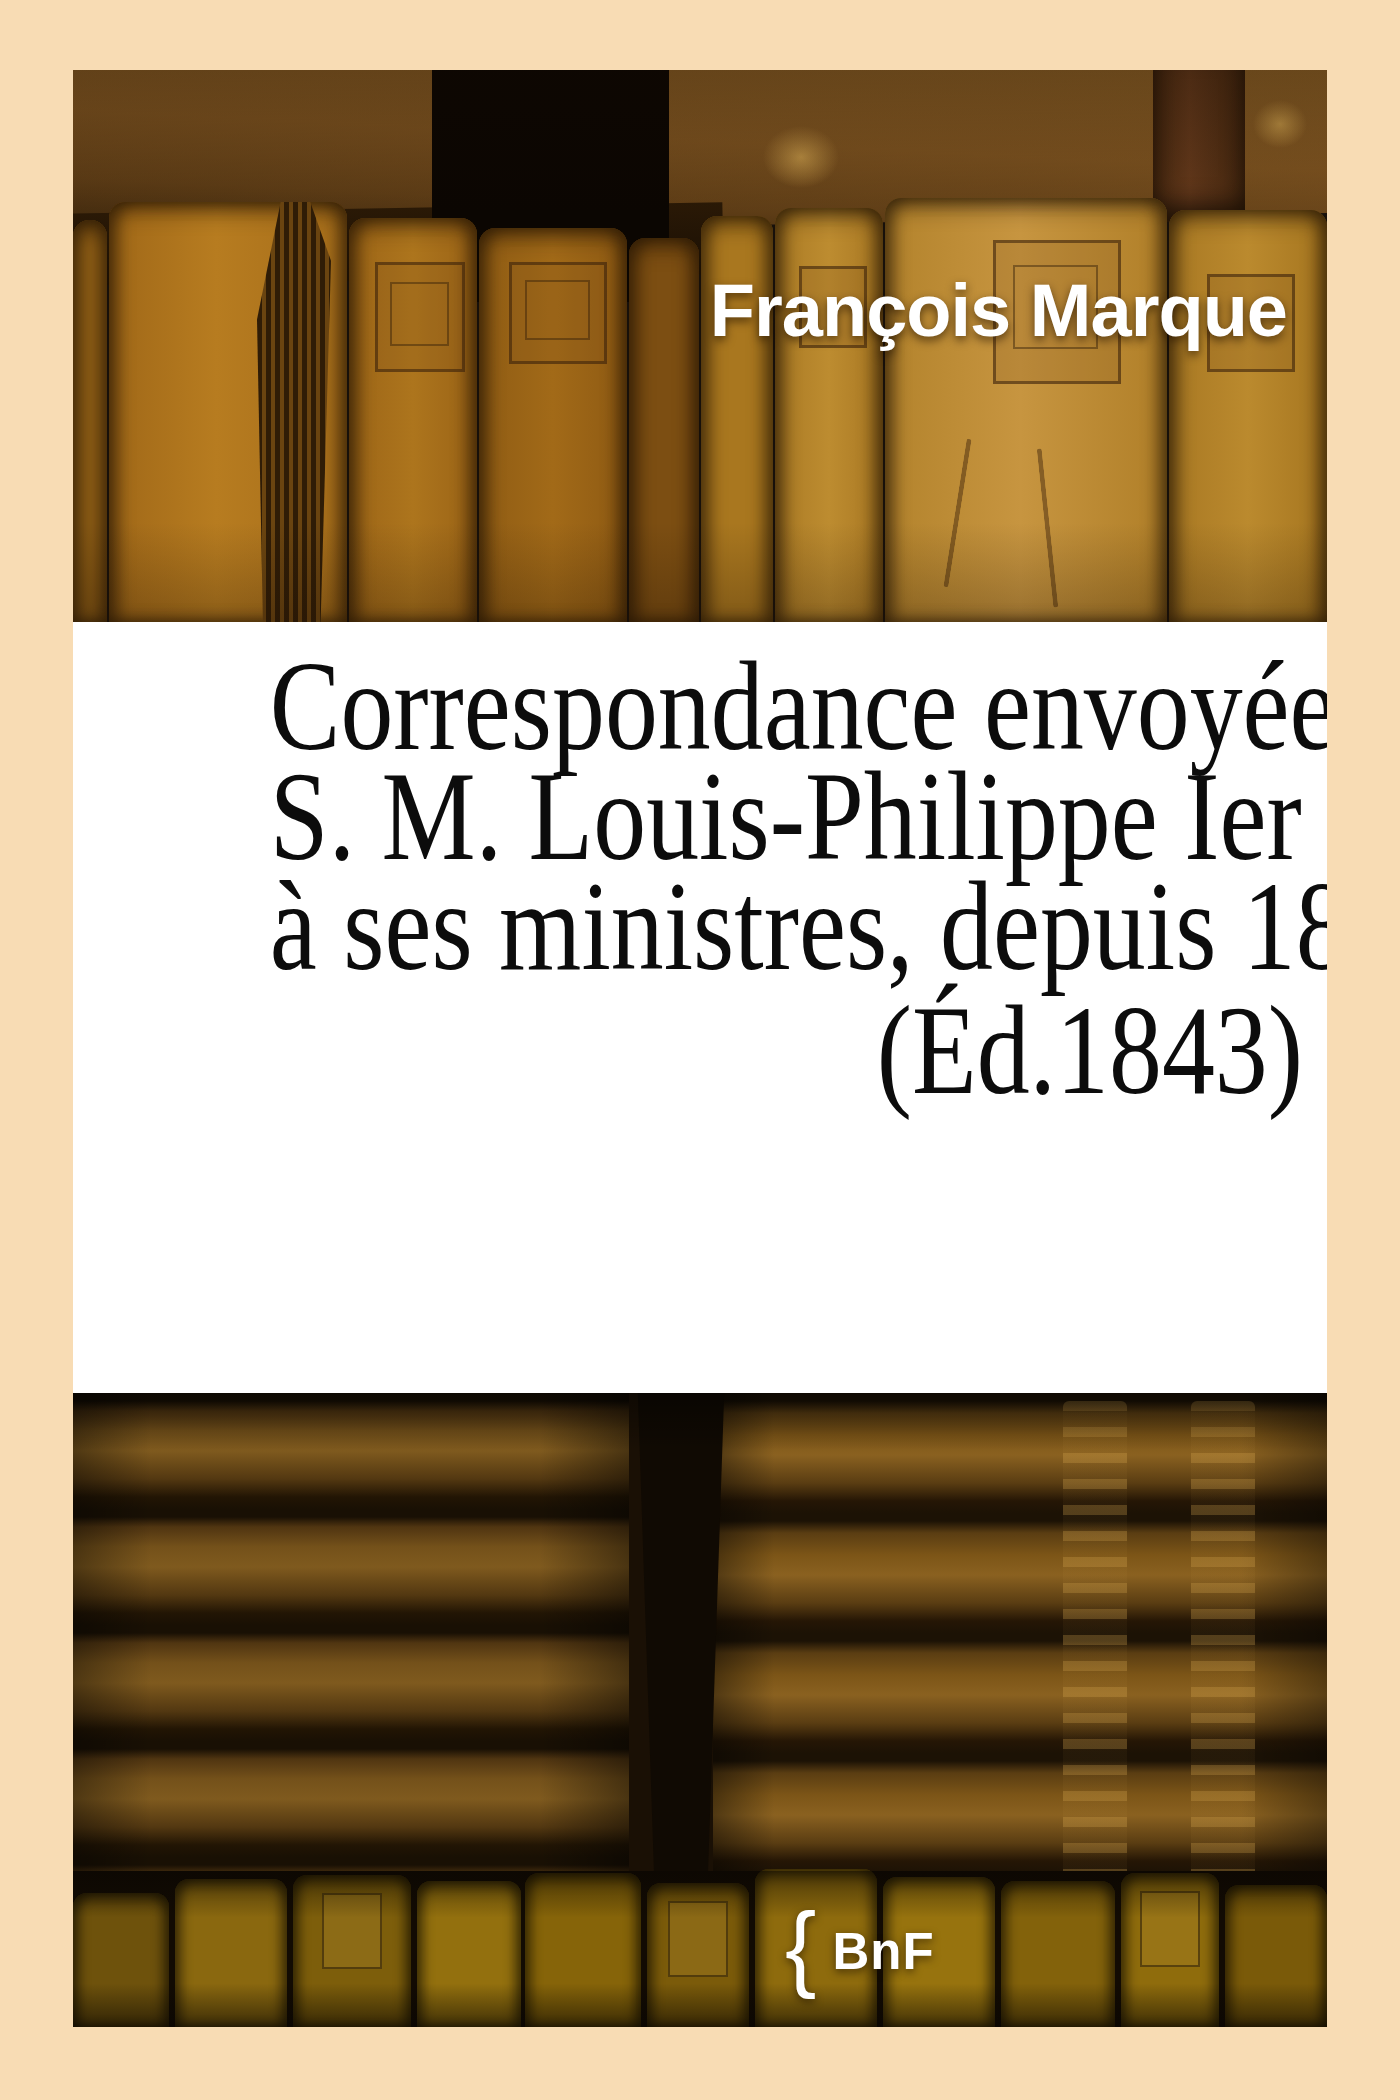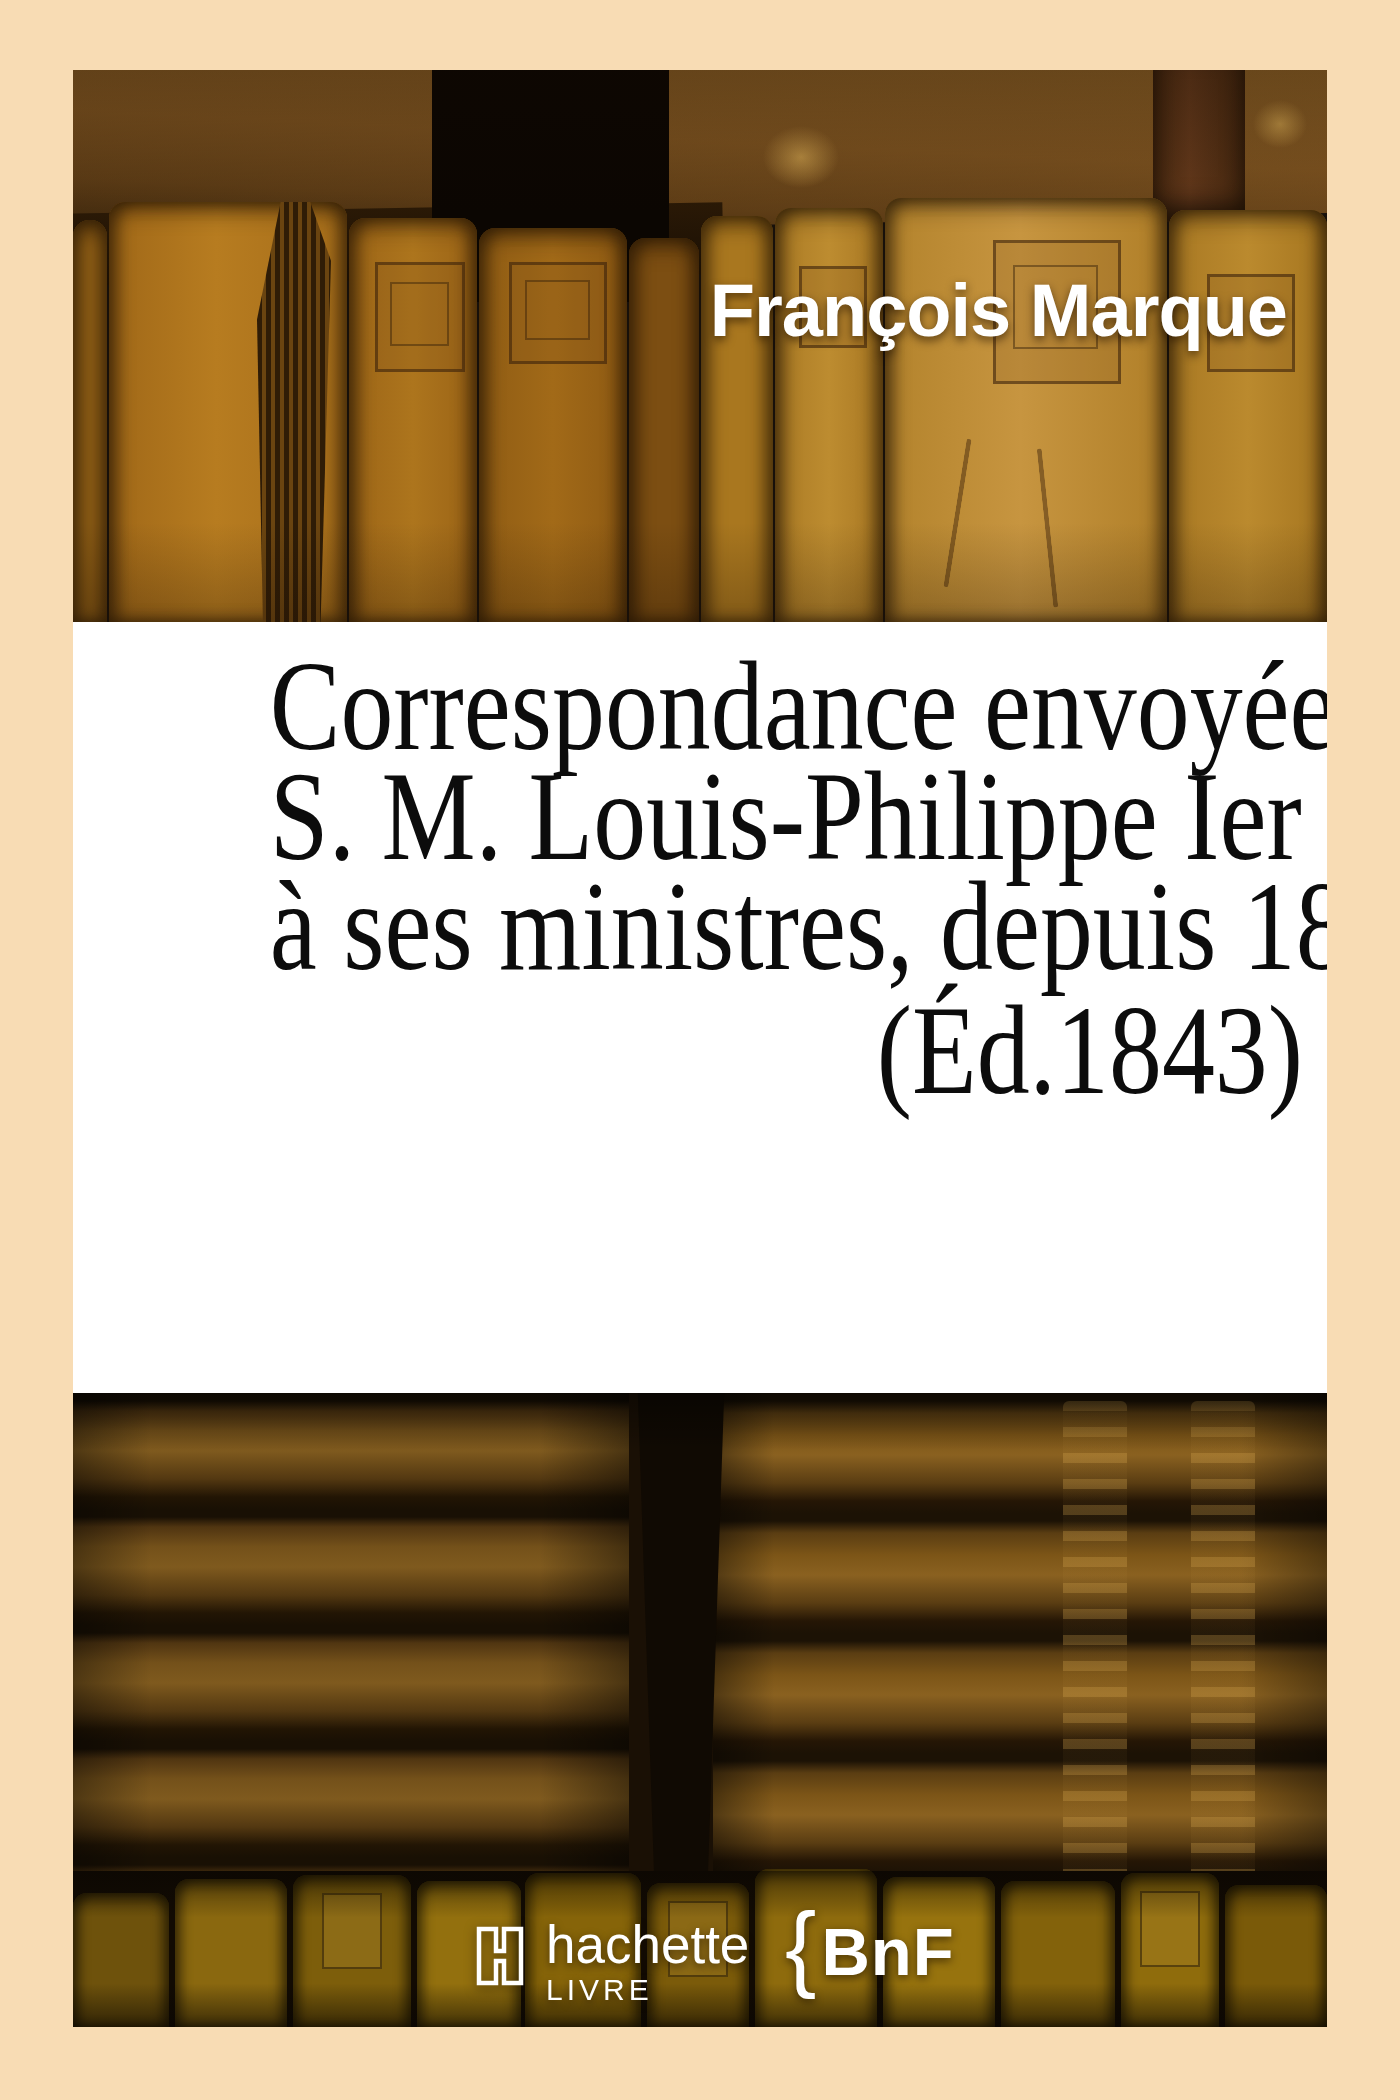--- a/index.html
+++ b/index.html
@@ -141,21 +141,21 @@
   }
   .hachette-lockup svg{margin-top:7px;filter:drop-shadow(0 3px 6px rgba(25,13,2,.55));}
   .h-text{display:flex;flex-direction:column;}
   .h-word{font-size:53px;line-height:1;font-weight:400;letter-spacing:0;}
   .h-sub{font-size:30px;line-height:1;margin-top:4px;letter-spacing:4px;font-weight:400;}
   .bnf-lockup{
     position:absolute;left:712px;top:1846px;display:flex;align-items:center;
     color:var(--logo_color,#ffffff);text-shadow:0 3px 8px rgba(25,13,2,.6);
   }
   .brace{font-size:94px;font-weight:300;line-height:70px;transform:translateY(-4px);}
-  .bnf-name{font-size:67px;font-weight:700;margin-left:5px;letter-spacing:1px;line-height:1;}
+  .bnf-name{font-size:51px;font-weight:700;margin-left:16px;letter-spacing:1px;line-height:1;}
 </style>
 </head>
 <body>
 
 <div class="cover">
   <div class="photo">
 
     <div class="section-top">
       <div class="shelf"></div>
       <div class="shelf-shadow"></div>
@@ -227,28 +227,19 @@
         <div class="sp" style="left:682px;width:122px;height:158px;background:#8e6b0d;"></div>
         <div class="sp" style="left:810px;width:112px;height:150px;background:#97730e;"></div>
         <div class="sp" style="left:928px;width:114px;height:146px;background:#83620b;"></div>
         <div class="sp" style="left:1048px;width:98px;height:154px;background:#8f6c0c;">
             <div class="sp-label"></div>
           </div>
         <div class="sp" style="left:1152px;width:102px;height:142px;background:#7a5a09;"></div>
       </div>
     </div>
 
-    <div class="hachette-lockup">
-      <svg width="62" height="62" viewBox="0 0 62 62" aria-hidden="true">
-        <path d="M10 4 H27 V26 H35 V4 H52 V58 H35 V36 H27 V58 H10 Z" fill="none" stroke="#ffffff" stroke-width="4.5"></path>
-      </svg>
-      <div class="h-text">
-        <span class="h-word">hachette</span>
-        <span class="h-sub">LIVRE</span>
-      </div>
-    </div>
     <div class="bnf-lockup">
       <span class="brace">{</span>
       <span class="bnf-name">BnF</span>
     </div>
 
   </div>
 </div>
 
 </body></html>

